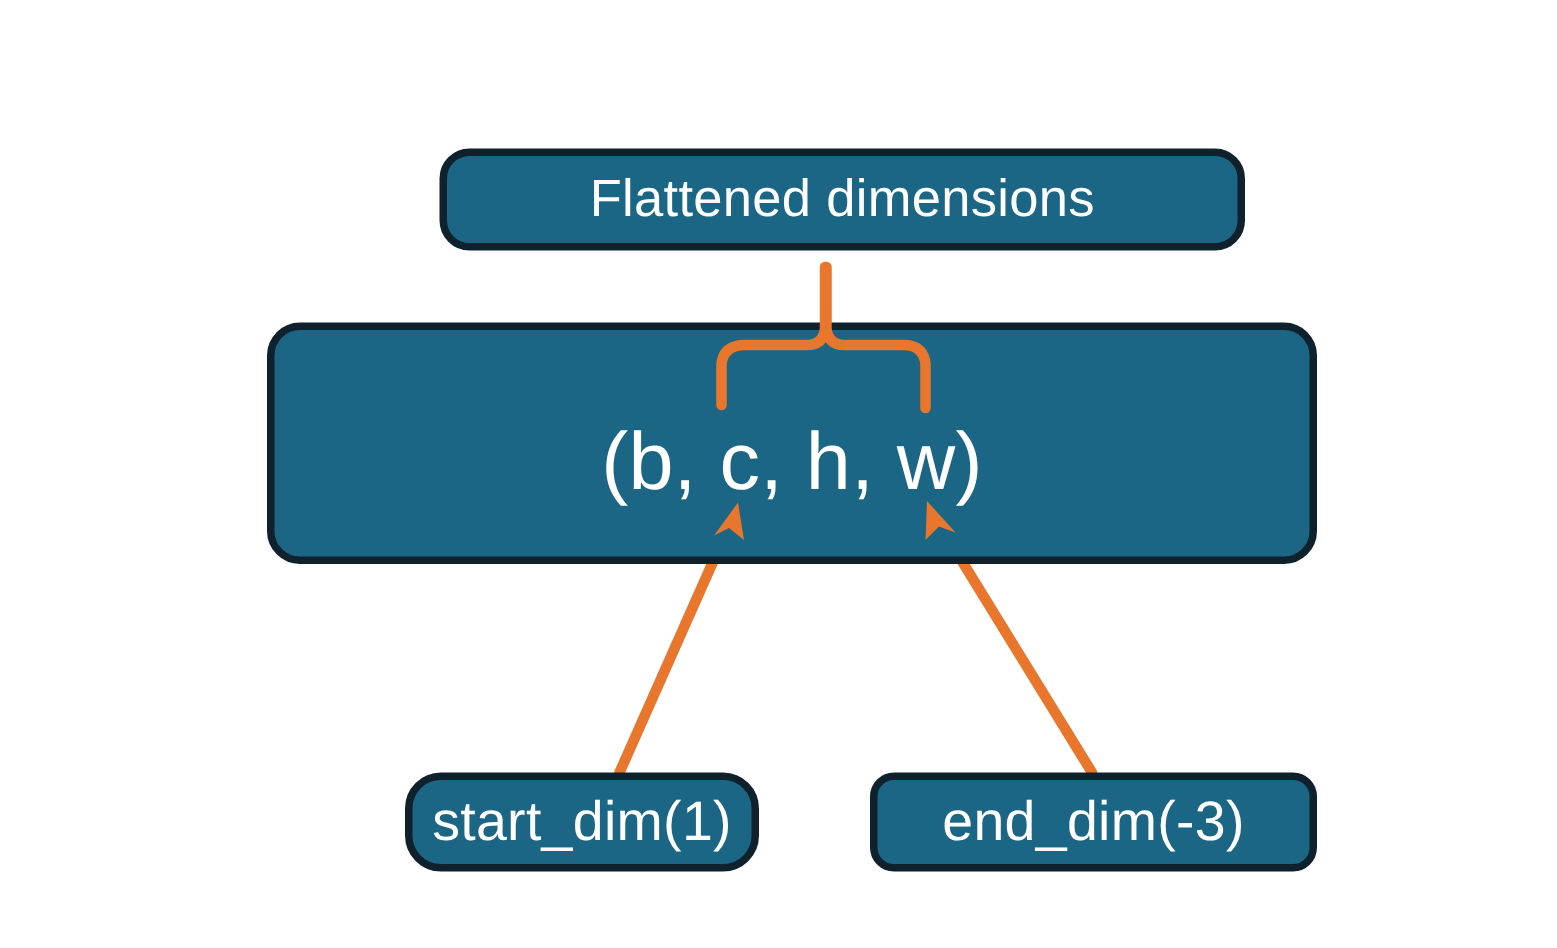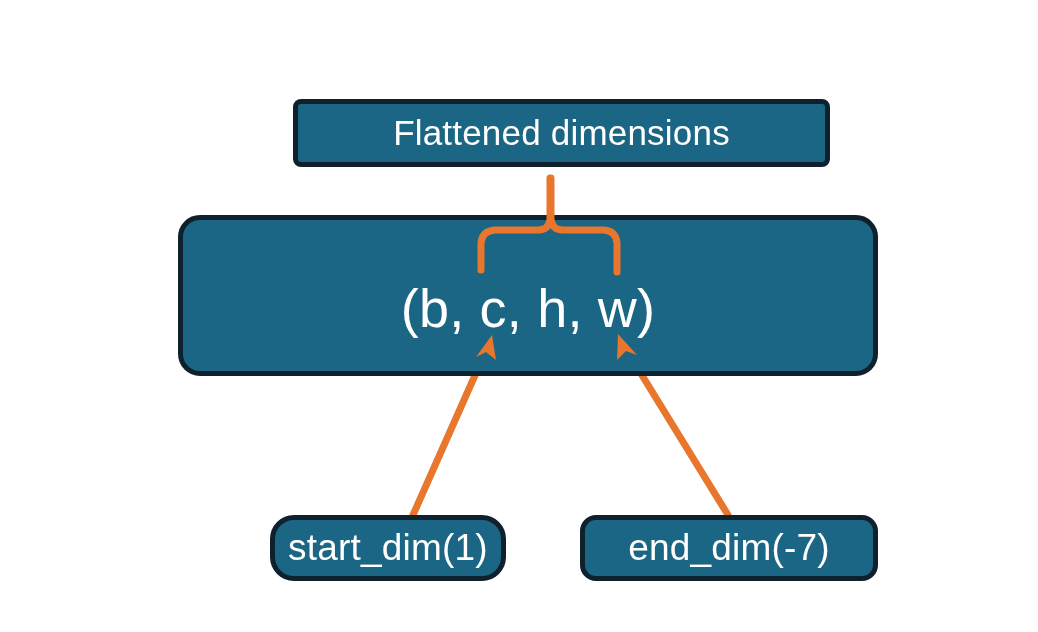--- a/index.html
+++ b/index.html
@@ -31,21 +31,21 @@
     letter-spacing: 0.2px;
     white-space: nowrap;
     user-select: none;
   }
   
   #node-flattened {
     left: 293px;
     top: 99px;
     width: 537px;
     height: 68px;
-    border-radius: 8px;
+    border-radius: 20px;
     font-size: 35px;
   }
   
   #node-tuple {
     left: 178px;
     top: 215px;
     width: 700px;
     height: 161px;
     border-radius: 22px;
     font-size: 54px;
@@ -107,21 +107,21 @@
 
   <div class="node" id="node-tuple">
     <span class="tuple-text">(b, c, h, w)</span>
   </div>
 
   <div class="node" id="node-start-dim">
     <span>start_dim(1)</span>
   </div>
 
   <div class="node" id="node-end-dim">
-    <span>end_dim(-7)</span>
+    <span>end_dim(-3)</span>
   </div>
 
   <svg id="overlay-over" class="overlay" viewBox="0 0 1038 632" xmlns="http://www.w3.org/2000/svg">
 
     <g>
       <path d="M 481 270
                L 481 243
                Q 482 231 495 230
                L 538 230
                Q 549 230 550 219

